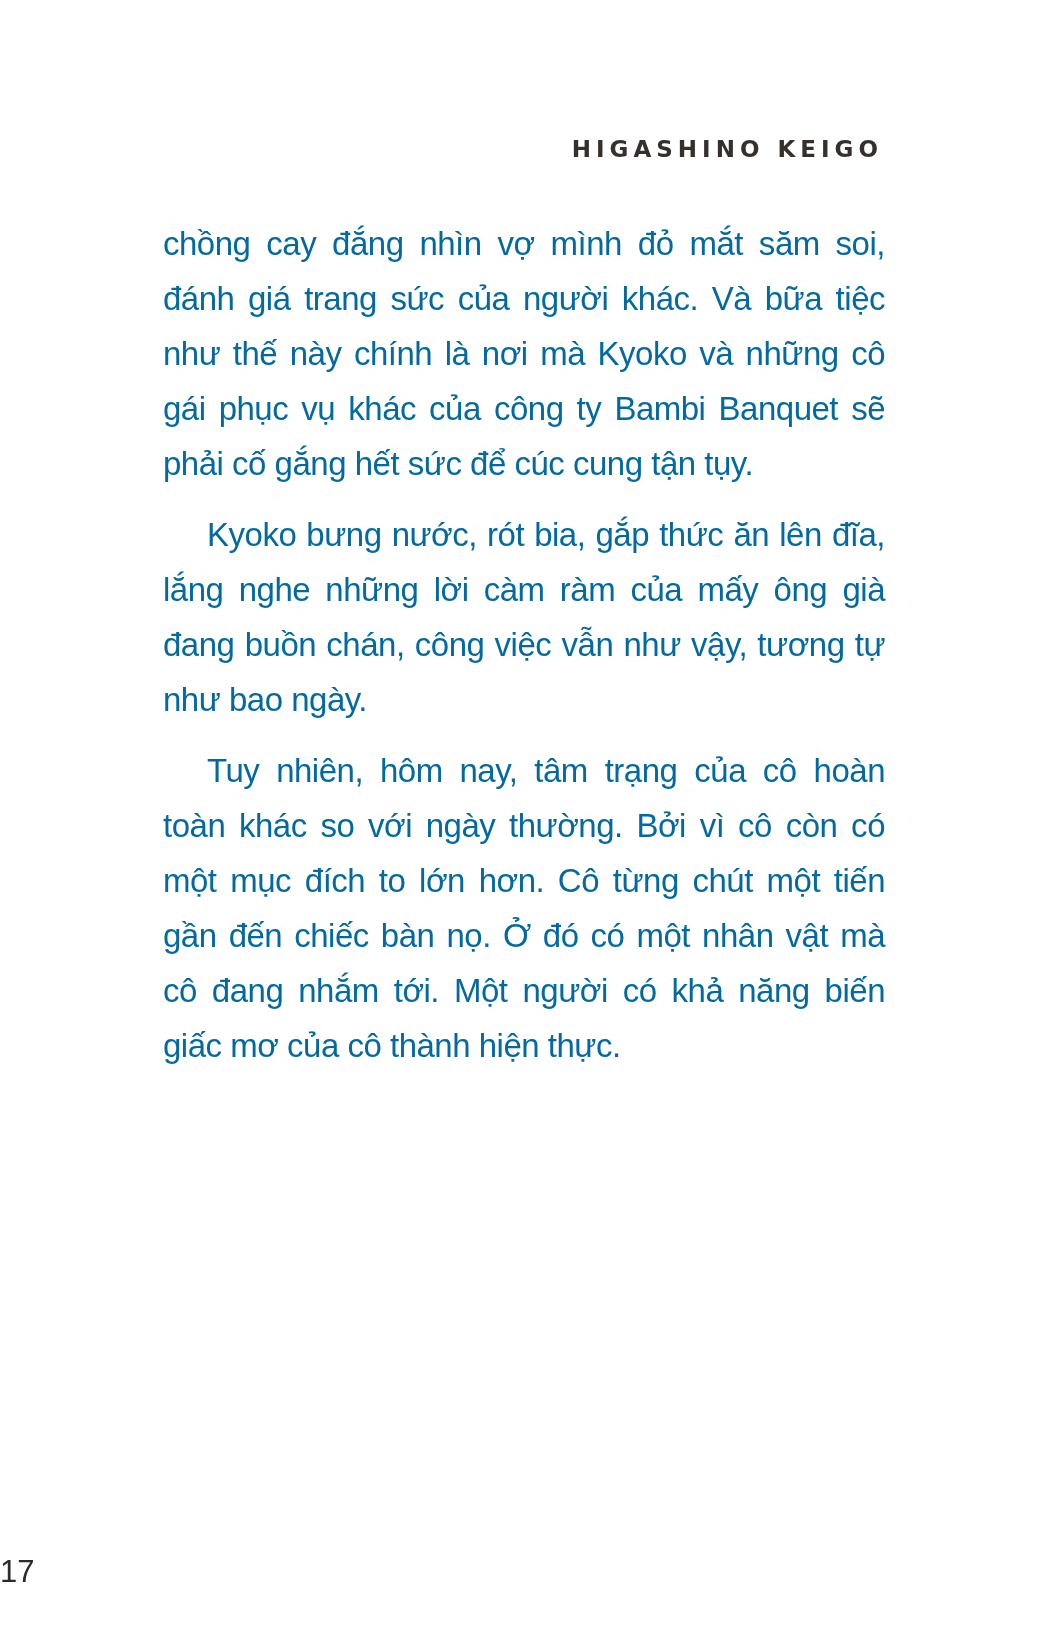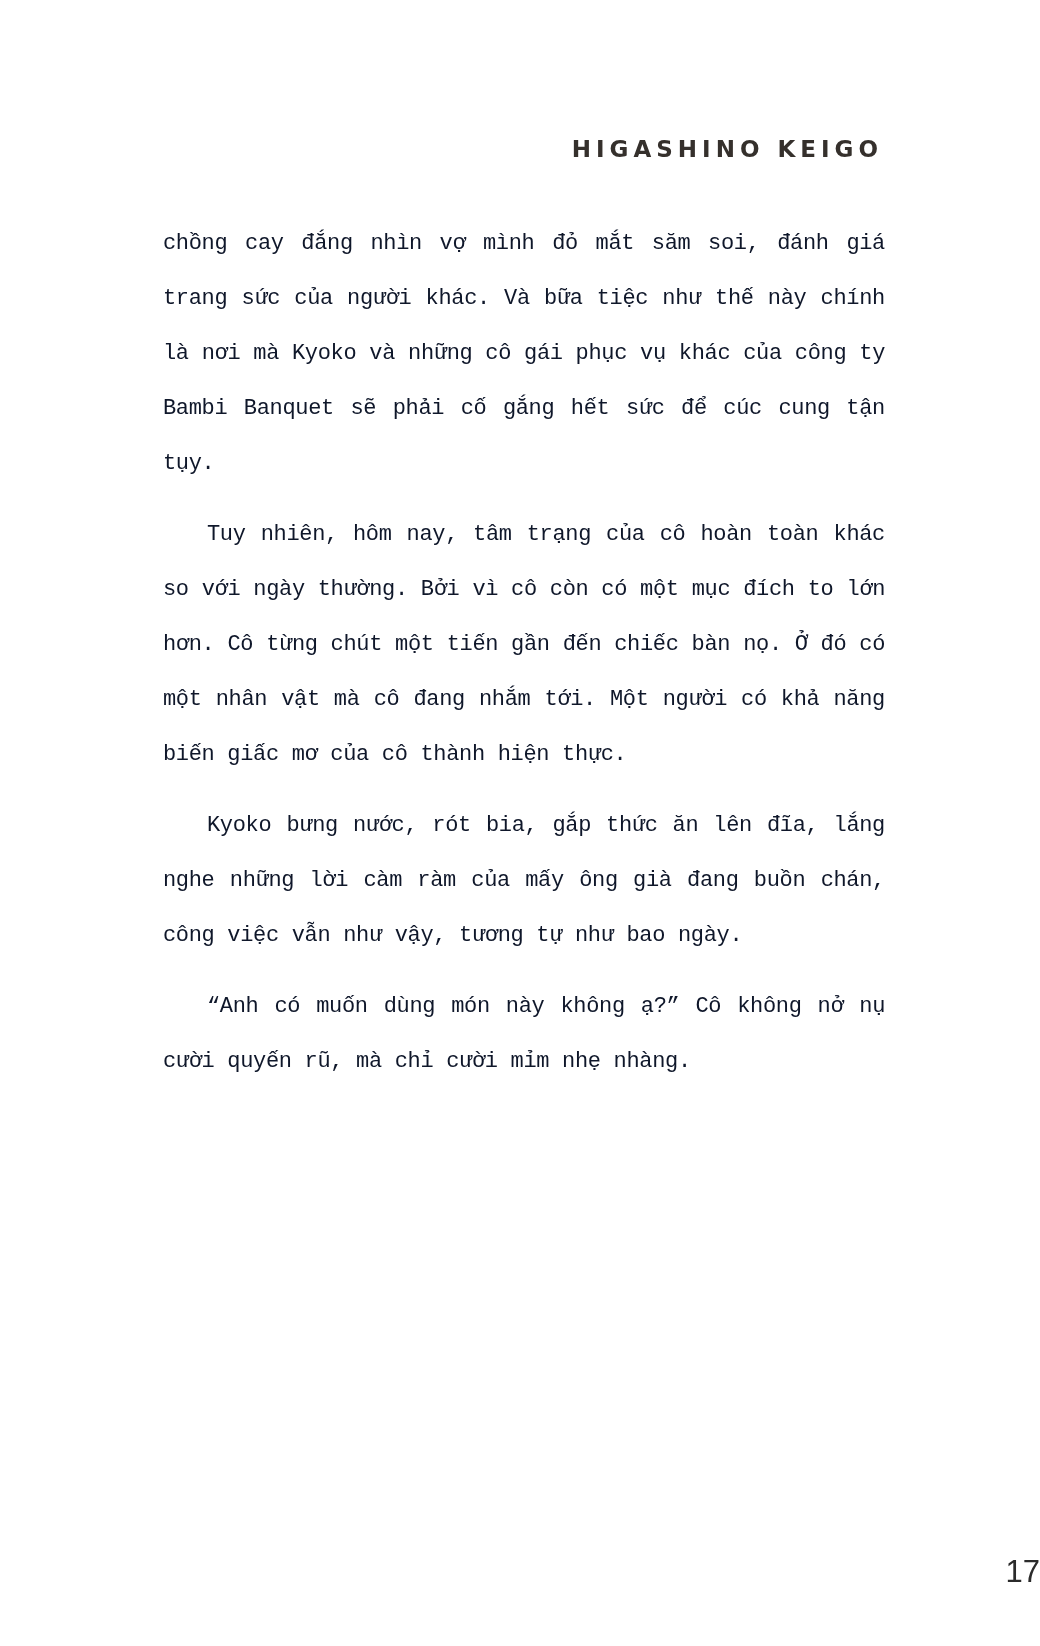--- a/index.html
+++ b/index.html
@@ -25,54 +25,53 @@
     letter-spacing: 5px;
     color: #35302c;
     text-transform: uppercase;
     white-space: nowrap;
   }
   .body-text {
     position: absolute;
     left: 163px;
     top: 176px;
     width: 722px;
-    font-family: Liberation Mono, monospace;
-    font-size: 22px;
+    font-family: Liberation Sans, sans-serif;
+    font-size: 33px;
     line-height: 55px;
     letter-spacing: -0.015em;
-    color: #0f172a;
+    color: #0369a1;
     text-align: justify;
     hyphens: none;
   }
   .para {
     margin: 0 0 16px 0;
   }
   .para.indent {
     text-indent: 44px;
   }
   .page-number {
     position: absolute;
     top: 1514px;
     left: 0;
     width: 100%;
-    text-align: right;
+    text-align: left;
     font-family: "Liberation Sans", sans-serif;
     font-size: 31px;
     color: #2b2b2b;
   }
 </style>
 </head>
 <body>
 
 <div class="page">
 
   <div class="running-header">HIGASHINO KEIGO</div>
 
   <div class="body-text">
     <p class="para">chồng cay đắng nhìn vợ mình đỏ mắt săm soi, đánh giá trang sức của người khác. Và bữa tiệc như thế này chính là nơi mà Kyoko và những cô gái phục vụ khác của công ty Bambi Banquet sẽ phải cố gắng hết sức để cúc cung tận tụy.</p>
+    <p class="para indent">Kyoko bưng nước, rót bia, gắp thức ăn lên đĩa, lắng nghe những lời càm ràm của mấy ông già đang buồn chán, công việc vẫn như vậy, tương tự như bao ngày.</p>
     <p class="para indent">Tuy nhiên, hôm nay, tâm trạng của cô hoàn toàn khác so với ngày thường. Bởi vì cô còn có một mục đích to lớn hơn. Cô từng chút một tiến gần đến chiếc bàn nọ. Ở đó có một nhân vật mà cô đang nhắm tới. Một người có khả năng biến giấc mơ của cô thành hiện thực.</p>
-    <p class="para indent">Kyoko bưng nước, rót bia, gắp thức ăn lên đĩa, lắng nghe những lời càm ràm của mấy ông già đang buồn chán, công việc vẫn như vậy, tương tự như bao ngày.</p>
-    <p class="para indent">“Anh có muốn dùng món này không ạ?” Cô không nở nụ cười quyến rũ, mà chỉ cười mỉm nhẹ nhàng.</p>
   </div>
 
   <div class="page-number">17</div>
 
 </div>
 
 </body></html>

